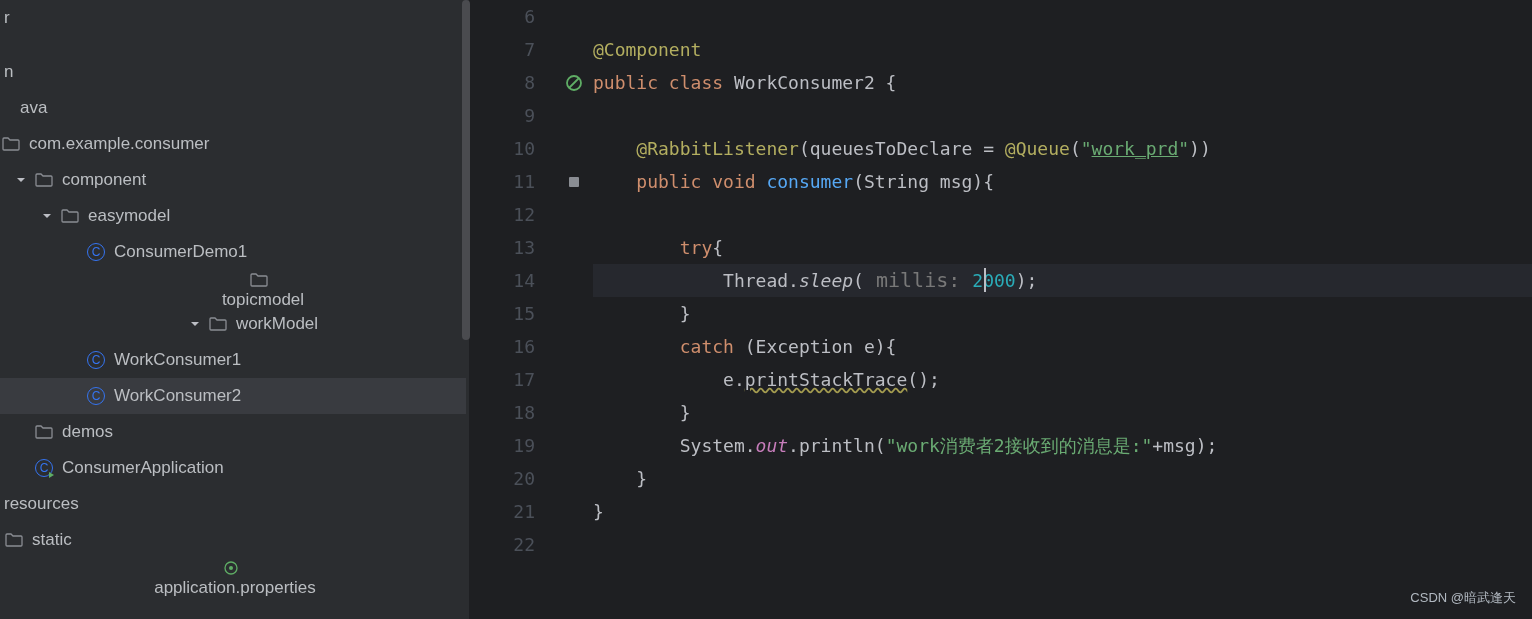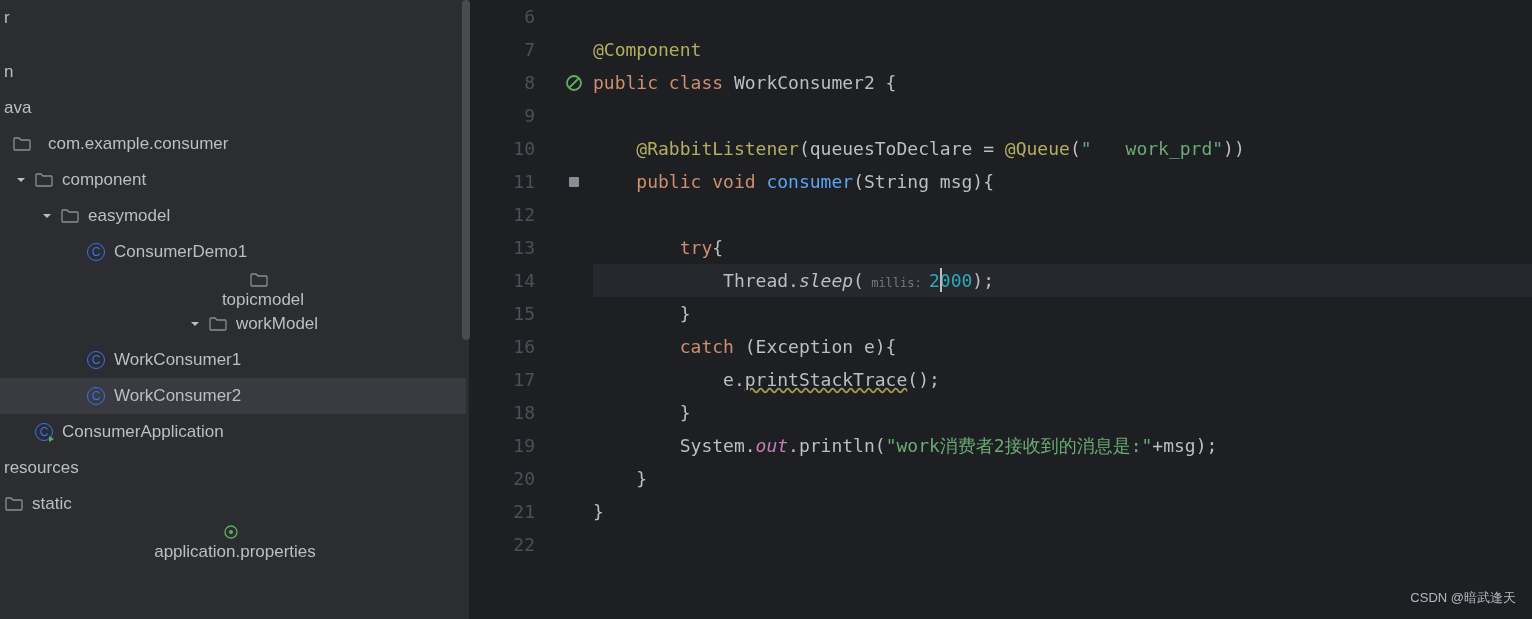--- a/index.html
+++ b/index.html
@@ -102,22 +102,22 @@
       height: 24px;
       background: #bcbec4;
       margin-left: -32px;
       margin-top: 4px;
     }
     .kw { color: #cf8e6d; }
     .class-name { color: #bcbec4; }
     .annotation { color: #b3ae60; }
     .method { color: #56a8f5; }
     .string { color: #6aab73; }
-    .string-underline { text-decoration-color: #6aab73; margin-left: 34px; }
-    .param-hint { color: #787878; font-size: 12px; }
+    .string-underline { text-decoration: underline; text-decoration-color: #6aab73; }
+    .param-hint { color: #787878; font-size: 20px; }
     .number { color: #2aacb8; }
     .italic { font-style: italic; }
     .field { color: #c77dbb; font-style: italic; }
     .warn-underline { text-decoration: underline wavy #a39b4f; }
     .watermark {
       position: fixed;
       bottom: 12px;
       right: 16px;
       font-size: 13px;
       color: #cbd3dc;
@@ -147,24 +147,24 @@
   <div class="sidebar-scroll" id="tree-container">
       <div class="tree-item" style="padding-left: 4px;">
         <span class="tree-label">r</span>
       </div>
       <div class="tree-item" style="padding-left: 4px; height: 18px;">
         <span class="tree-label"></span>
       </div>
       <div class="tree-item" style="padding-left: 4px;">
         <span class="tree-label">n</span>
       </div>
-      <div class="tree-item" style="padding-left: 4px;">
+      <div class="tree-item" style="padding-left: 20px;">
         <span class="tree-label">ava</span>
       </div>
-      <div class="tree-item" style="padding-left: 12px; gap: 8px;">
+      <div class="tree-item" style="padding-left: 1px;">
         <span class="tree-icon folder-icon">
           <svg width="18" height="14" viewBox="0 0 18 14">
             <path fill="none" stroke="#8a8d93" stroke-width="1.3" d="M1 3 L1 12 Q1 13 2 13 L16 13 Q17 13 17 12 L17 4 Q17 3 16 3 L8 3 L6 1 L2 1 Q1 1 1 2 Z"></path>
           </svg>
         </span>
         <span class="tree-label">com.example.consumer</span>
       </div>
       <div class="tree-item" style="padding-left: 12px;">
         <span class="tree-arrow">
           <svg viewBox="0 0 10 10">
@@ -222,20 +222,28 @@
         <span class="tree-icon">
           <span class="circle-c">C</span>
         </span>
         <span class="tree-label">WorkConsumer1</span>
       </div>
       <div class="tree-item selected" style="padding-left: 86px;">
         <span class="tree-icon">
           <span class="circle-c">C</span>
         </span>
         <span class="tree-label">WorkConsumer2</span>
+      </div>
+      <div class="tree-item" style="padding-left: 34px;">
+        <span class="tree-icon folder-icon">
+          <svg width="18" height="14" viewBox="0 0 18 14">
+            <path fill="none" stroke="#8a8d93" stroke-width="1.3" d="M1 3 L1 12 Q1 13 2 13 L16 13 Q17 13 17 12 L17 4 Q17 3 16 3 L8 3 L6 1 L2 1 Q1 1 1 2 Z"></path>
+          </svg>
+        </span>
+        <span class="tree-label">demos</span>
       </div>
       <div class="tree-item" style="padding-left: 34px;">
         <span class="tree-icon">
           <span class="circle-c run">C</span>
         </span>
         <span class="tree-label">ConsumerApplication</span>
       </div>
       <div class="tree-item" style="padding-left: 4px;">
         <span class="tree-label">resources</span>
       </div>

